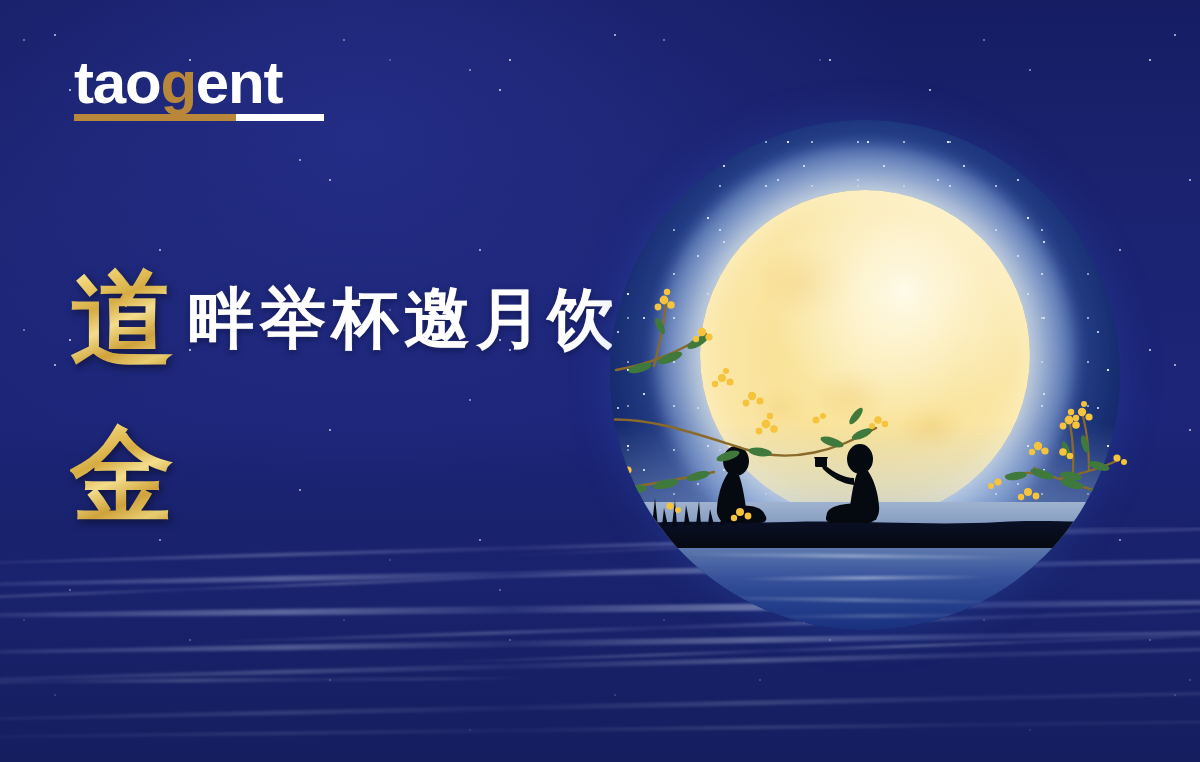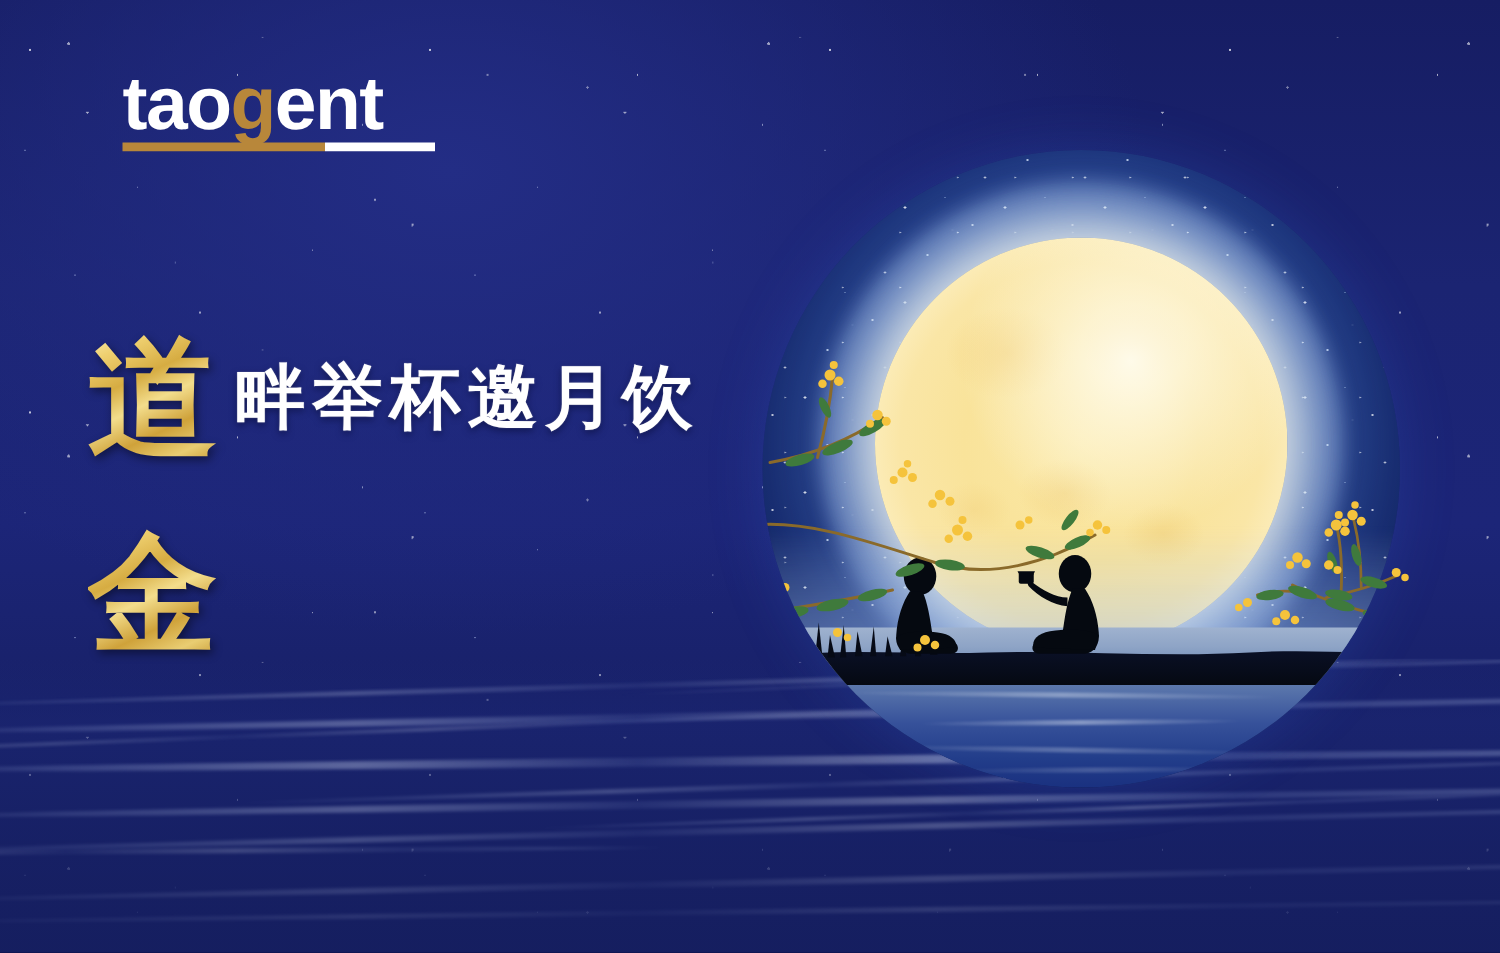--- a/index.html
+++ b/index.html
@@ -89,21 +89,21 @@
   .w7  { top:134px; transform:rotate(-1.4deg); height:5px; opacity:.38; }
   .w8  { top:152px; transform:rotate(-.4deg);  height:4px; opacity:.30; left:-25%; width:70%; }
   .w9  { top:176px; transform:rotate(-1.2deg); height:5px; opacity:.26; }
   .w10 { top:200px; transform:rotate(-.7deg);  height:4px; opacity:.20; }
   .w11 { top:8px;   transform:rotate(-2.6deg); height:3px; opacity:.30; left:40%; width:75%; }
   .w12 { top:120px; transform:rotate(-2.0deg); height:3px; opacity:.42; left:35%; width:70%; }
 
   
   .logo {
     position:absolute; left:74px; top:54px;
-    width:260px; height:72px;margin-left:24px;
+    width:260px; height:72px;
   }
   .logo-word {
     font-size:60px;
     font-weight:bold;
     letter-spacing:-1.2px;
     line-height:58px;
     color:#ffffff;
     font-family:"Liberation Sans", sans-serif;
   }
   .logo-word .g-gold { color:#b8873a; }
@@ -125,21 +125,21 @@
     background:linear-gradient(155deg,
         #fbefb4 0%, #efd070 16%, #d6ac42 36%,
         #f3dd8c 52%, #cfa23a 70%, #e9cd72 86%, #c79a33 100%);
     -webkit-background-clip:text;
     background-clip:text;
     color:transparent;
     -webkit-text-fill-color:transparent;
     filter:drop-shadow(2px 3px 4px rgba(0,0,0,.45));
   }
   .ch-white {
-    font-size:56px;
+    font-size:66px;
     line-height:72px;
     letter-spacing:6px;
     color:#ffffff;
     font-family:"DejaVu Serif", "Liberation Serif", serif;
     font-weight:600;
     text-shadow:0 2px 6px rgba(5,10,50,.55), 0 0 1px rgba(255,255,255,.6);
     white-space:nowrap;
   }
 
   

